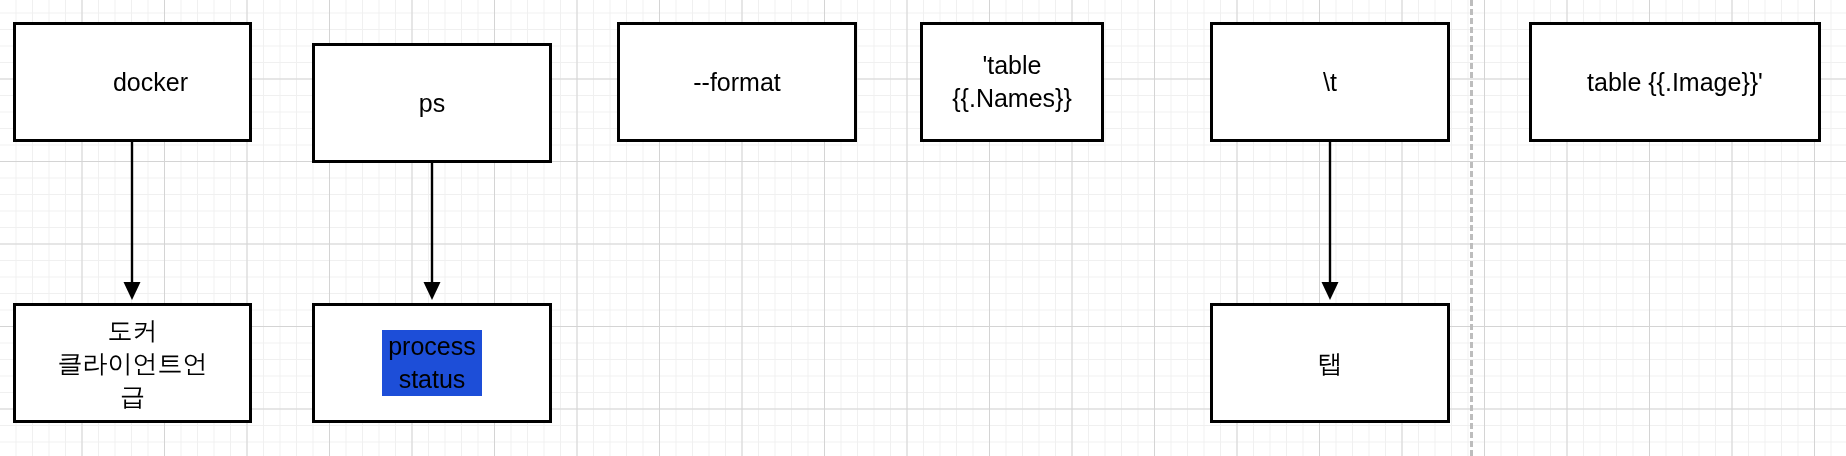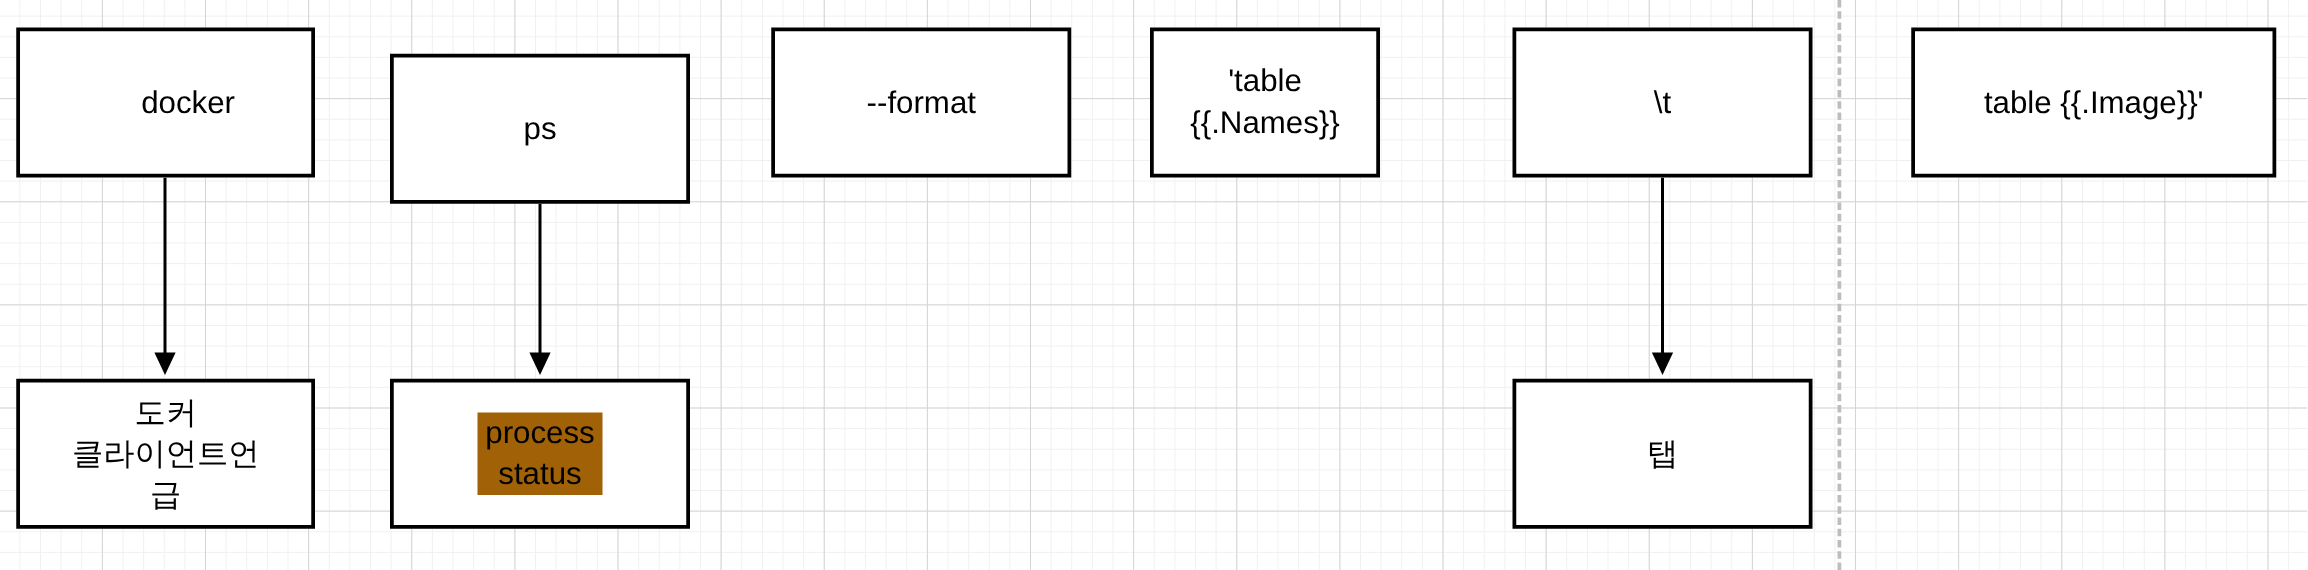--- a/index.html
+++ b/index.html
@@ -47,21 +47,21 @@
     text-align: center;
   }
   .node .label {
     font-size: 25px;
     line-height: 1.32;
     color: #000000;
     white-space: pre-line;
     padding: 0 6px;
   }
   .node .label.hl {
-    background: #a16207;
+    background: #1d4ed8;
   }
   .edge {
     position: absolute;
     overflow: visible;
     pointer-events: none;
   }
   .edge line {
     stroke: #000000;
     stroke-width: 2.4;
   }

